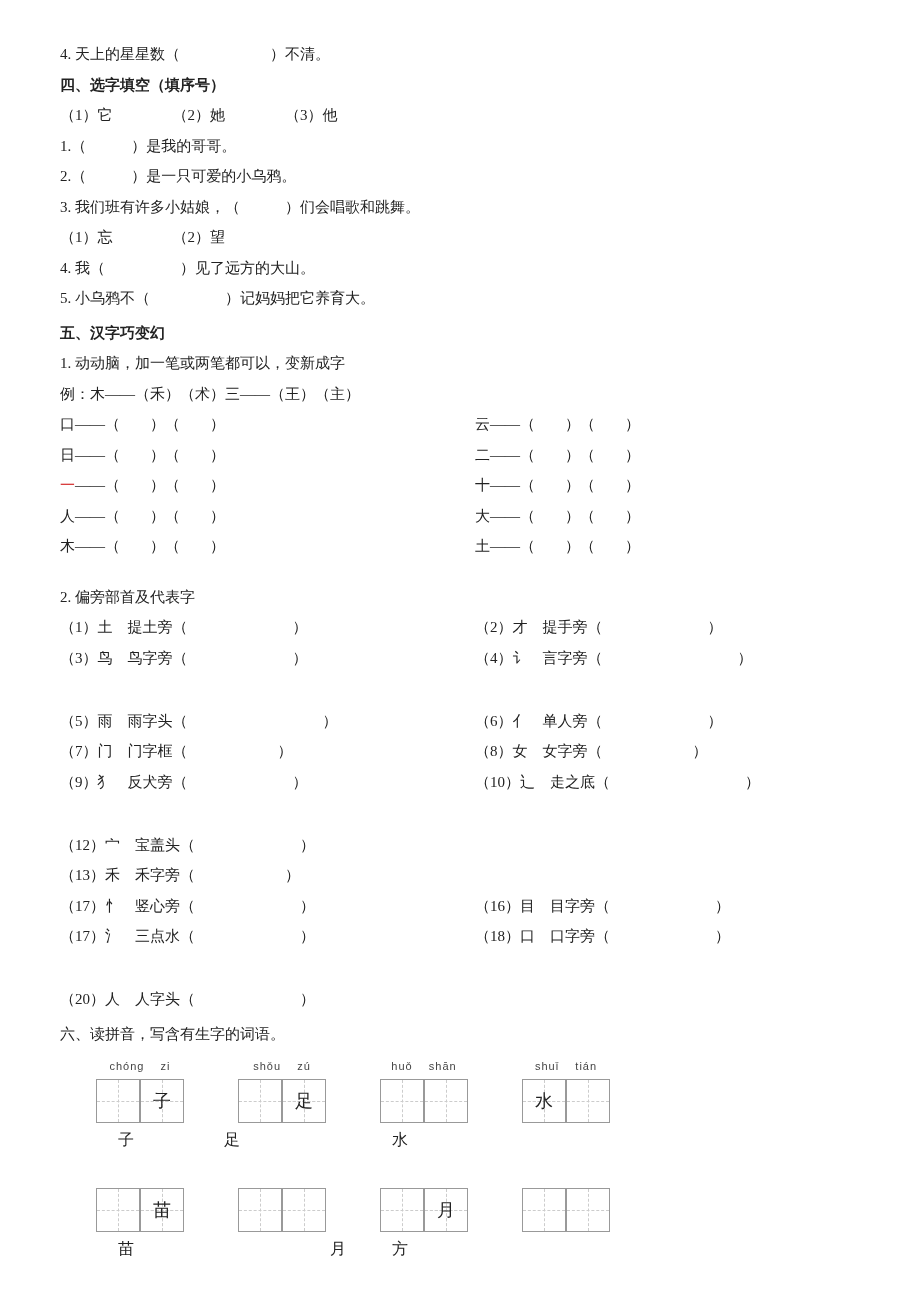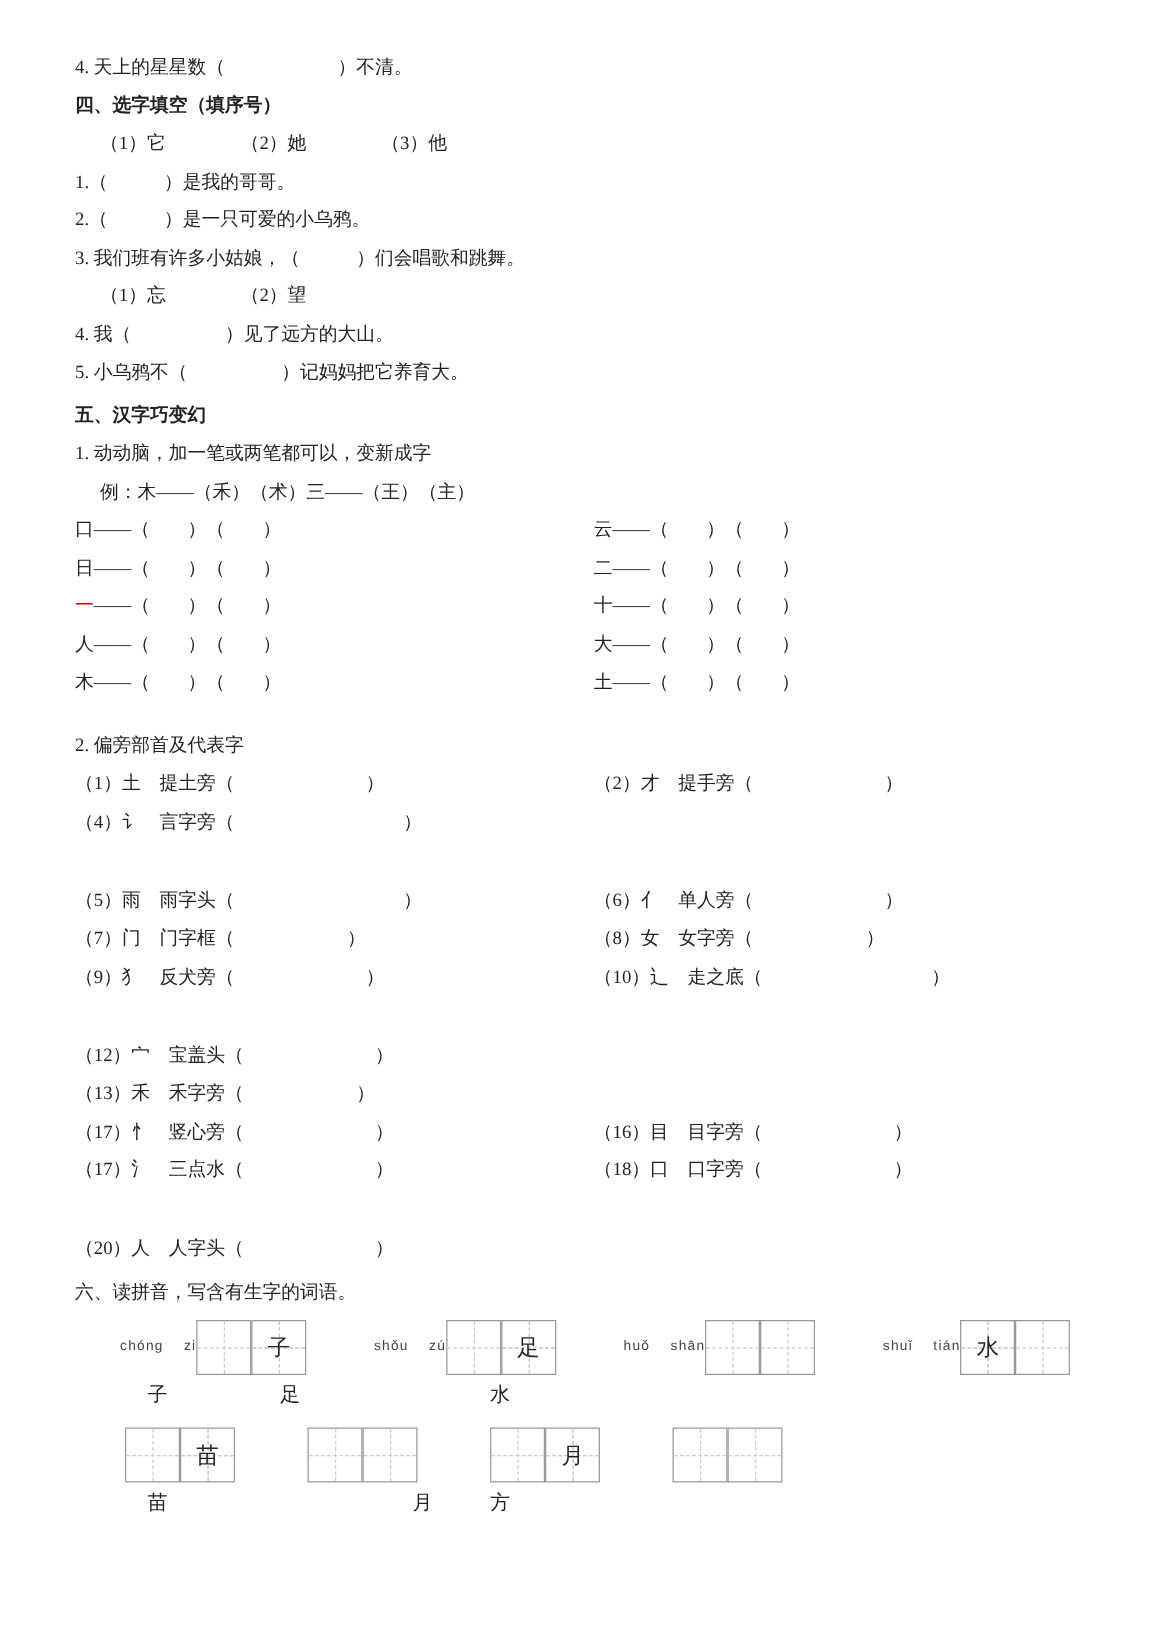--- a/index.html
+++ b/index.html
@@ -6,21 +6,21 @@
     body {
       background: #fff;
       font-family: "SimSun", "宋体", serif;
       font-size: 15px;
       color: #222;
       padding: 40px 60px;
       line-height: 1.9;
     }
     .section { margin-bottom: 6px; }
     .bold { font-weight: bold; }
-    .indent { margin-left: 20px; }
+    .indent { }
     .line { margin-bottom: 2px; }
     .red-text { color: #cc0000; }
     .row { display: flex; gap: 30px; margin-bottom: 2px; }
     .col-half { flex: 1; }
     .pinyin-label {
       font-size: 11px;
       color: #444;
       letter-spacing: 1px;
       margin-bottom: 2px;
       font-family: Arial, sans-serif;
@@ -43,21 +43,21 @@
     .char-box::before {
       content: '';
       position: absolute;
       left: 50%;
       top: 0;
       bottom: 0;
       border-left: 1px dashed #ccc;
     }
     .sec6-item {
       display: flex;
-      flex-direction: row;
+      flex-direction: column;
       align-items: center;
       padding-left: 36px;
     }
   </style>
 </head>
 <body>
 
 <div>
 
   <div class="line section">
@@ -101,20 +101,21 @@
       <span class="col-half">土——（　　）（　　）</span>
     </div>
 
     <div class="line" style="margin-top:22px;">2. 偏旁部首及代表字</div>
 
     <div class="line row">
       <span class="col-half">（1）土　提土旁（　　　　　　　）</span>
       <span class="col-half">（2）才　提手旁（　　　　　　　）</span>
     </div>
     <div class="line row">
+      <span class="col-half">（3）鸟　鸟字旁（　　　　　　　）</span>
       <span class="col-half">（4）讠　言字旁（　　　　　　　　　）</span>
     </div>
     <div class="line" style="margin-bottom:4px;">&nbsp;</div>
     <div class="line row">
       <span class="col-half">（5）雨　雨字头（　　　　　　　　　）</span>
       <span class="col-half">（6）亻　单人旁（　　　　　　　）</span>
     </div>
     <div class="line row">
       <span class="col-half">（7）门　门字框（　　　　　　）</span>
       <span class="col-half">（8）女　女字旁（　　　　　　）</span>

